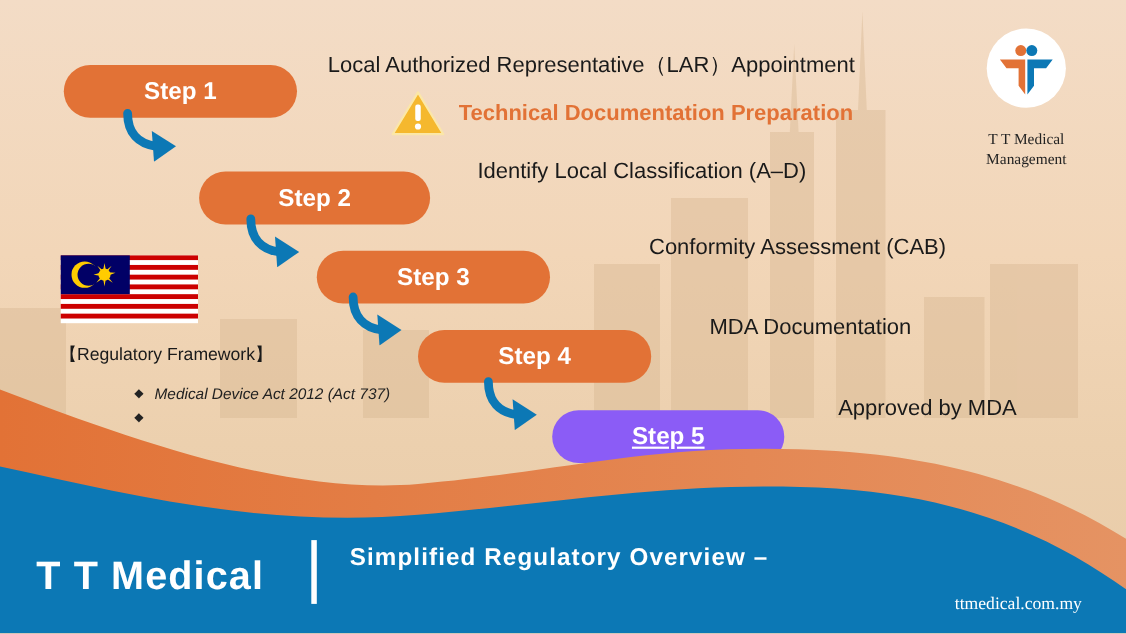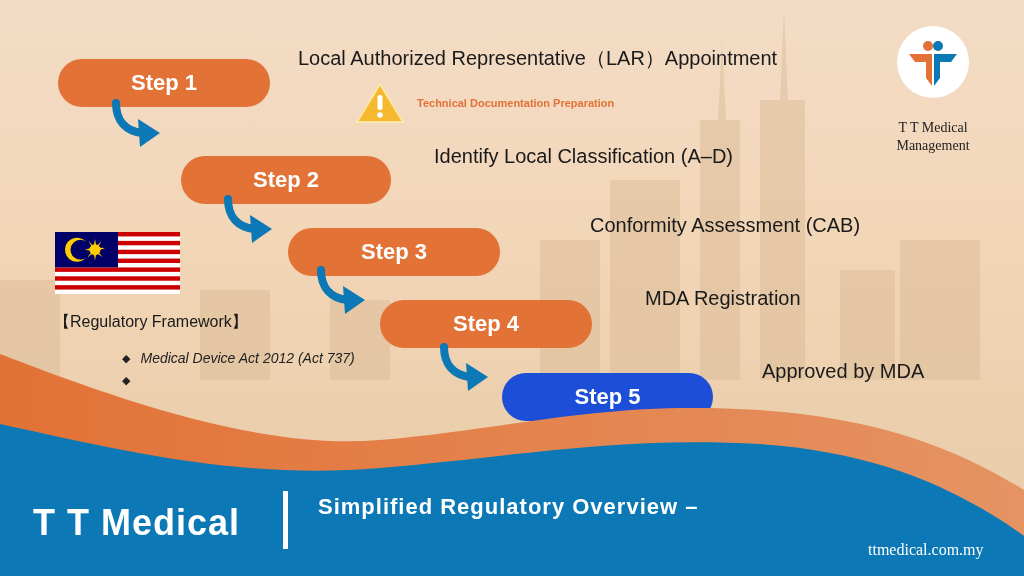--- a/index.html
+++ b/index.html
@@ -13,30 +13,30 @@
   .pill {
     position: absolute;
     height: 48px;
     border-radius: 24px;
     background: #e27236;
     color: #fff;
     font-weight: bold;
     font-size: 22px;
     display: flex; align-items: center; justify-content: center; margin-top: 26px;
   }
-  .pill.blue { background: #1d4ed8; }
+  .pill.blue { background: #8b5cf6; text-decoration: underline; }
   .step-desc {
     position: absolute;
     font-size: 20px;
     color: #1a1a1a;
     white-space: nowrap;
   }
   .arrow { position: absolute; width: 56px; height: 50px; }
   .warn-row { position: absolute; left: 355px; top: 82px; display: flex; align-items: center; }
-  .warn-text { color: #e27236; font-weight: bold; font-size: 11px; margin-left: 12px; }
+  .warn-text { color: #e27236; font-weight: bold; font-size: 20px; margin-left: 12px; }
   .logo { position: absolute; left: 897px; top: 26px; width: 72px; height: 72px; border-radius: 50%; background: #fff; }
   .logo-text {
     position: absolute; left: 870px; top: 119px; width: 126px;
     text-align: center; font-family: "Liberation Serif", serif; font-size: 14px; color: #222; line-height: 18px;
   }
   .flag { position: absolute; left: 55px; top: 232px; width: 125px; height: 62px; }
   .reg-title { position: absolute; left: 54px; top: 312px; font-size: 16px; color: #1a1a1a; }
   .reg-list { position: absolute; left: 122px; top: 347px; list-style: none; }
   .reg-list li { font-size: 14px; font-style: italic; color: #222; line-height: 22px; display: flex; align-items: center; }
   .reg-list .diamond { font-style: normal; font-size: 11px; margin-right: 10px; }
@@ -76,21 +76,21 @@
 <div class="step-desc" style="left:434px; top:145px;">Identify Local Classification (A–D)</div>
 
 <div class="pill" style="left:288px; top:202px; width:212px;">
   <span>Step 3</span>
 </div>
 <div class="step-desc" style="left:542px; top:214px;margin-left:48px;">Conformity Assessment (CAB)</div>
 
 <div class="pill" style="left:380px; top:274px; width:212px;">
   <span>Step 4</span>
 </div>
-<div class="step-desc" style="left:645px; top:287px;">MDA Registration</div>
+<div class="step-desc" style="left:645px; top:287px;">MDA Documentation</div>
 
 <div class="pill blue" style="left:502px; top:347px; width:211px;">
   <span>Step 5</span>
 </div>
 <div class="step-desc" style="left:762px; top:360px;">Approved by MDA</div>
 
 <svg class="arrow" style="left:108px; top:97px;" viewBox="0 0 56 50">
   <path d="M8 6 C8 24 18 34 34 36" fill="none" stroke="#0c78b5" stroke-width="8" stroke-linecap="round"></path>
   <polygon points="30,22 52,36 32,50" fill="#0c78b5"></polygon>
 </svg>

